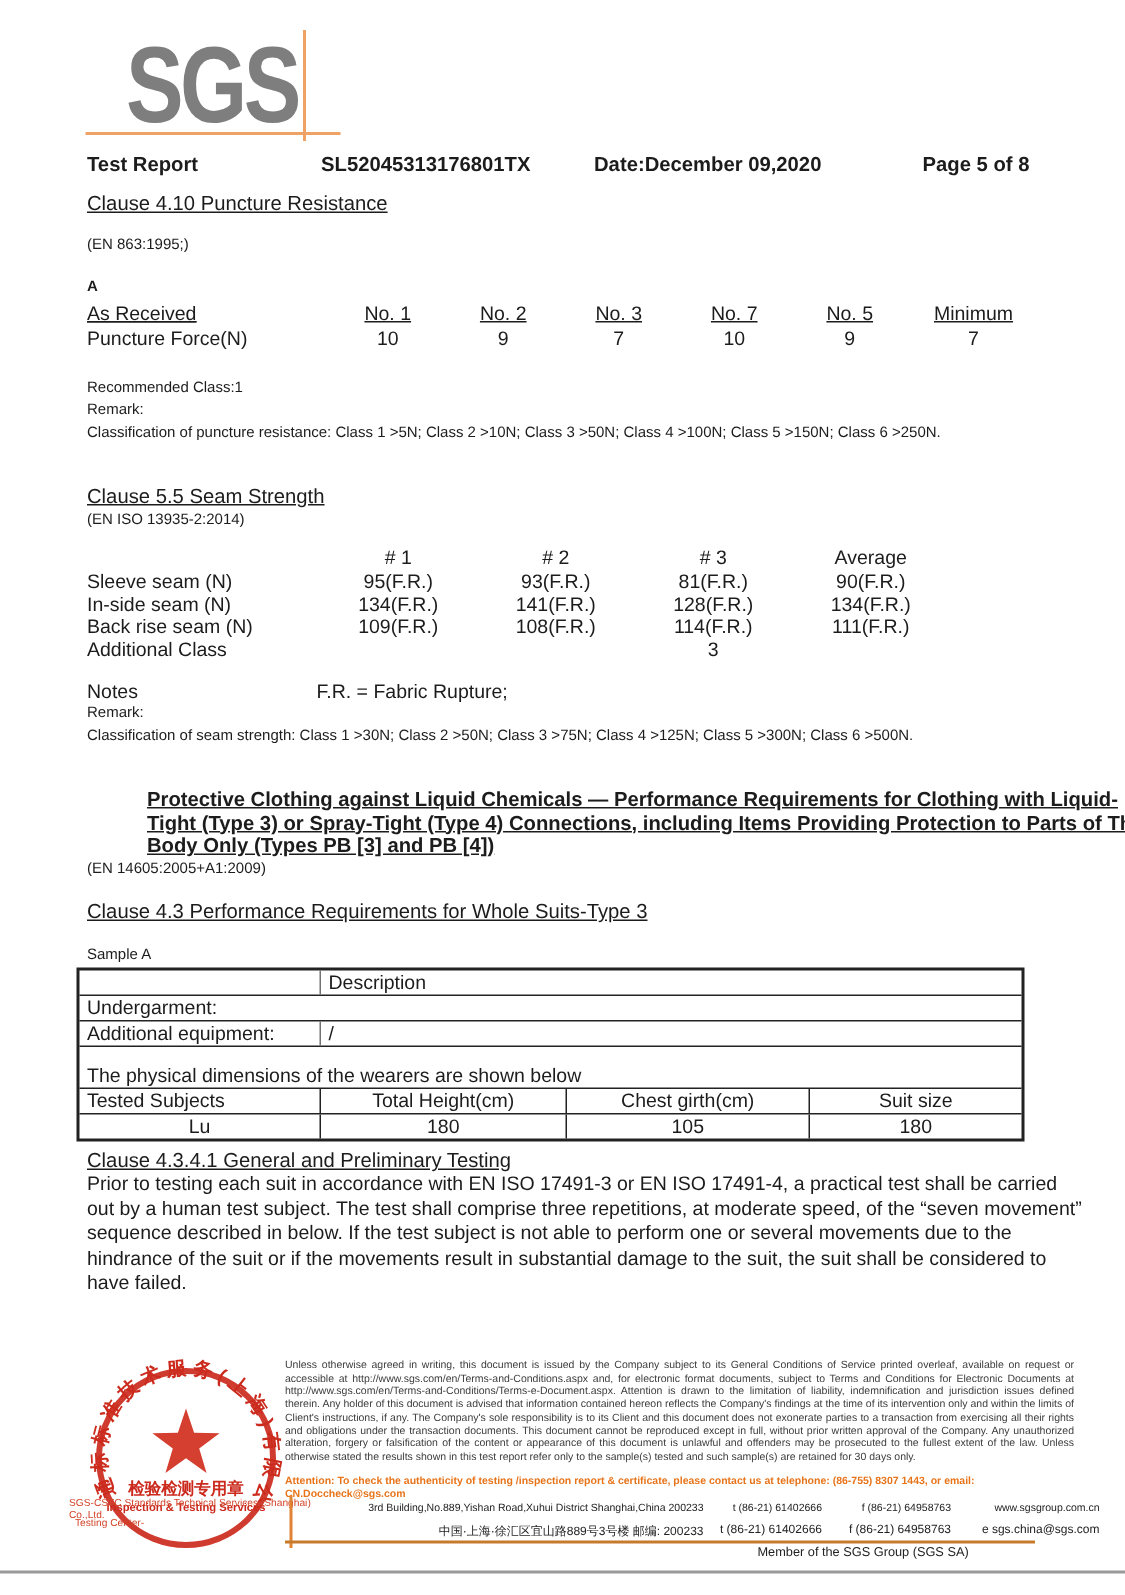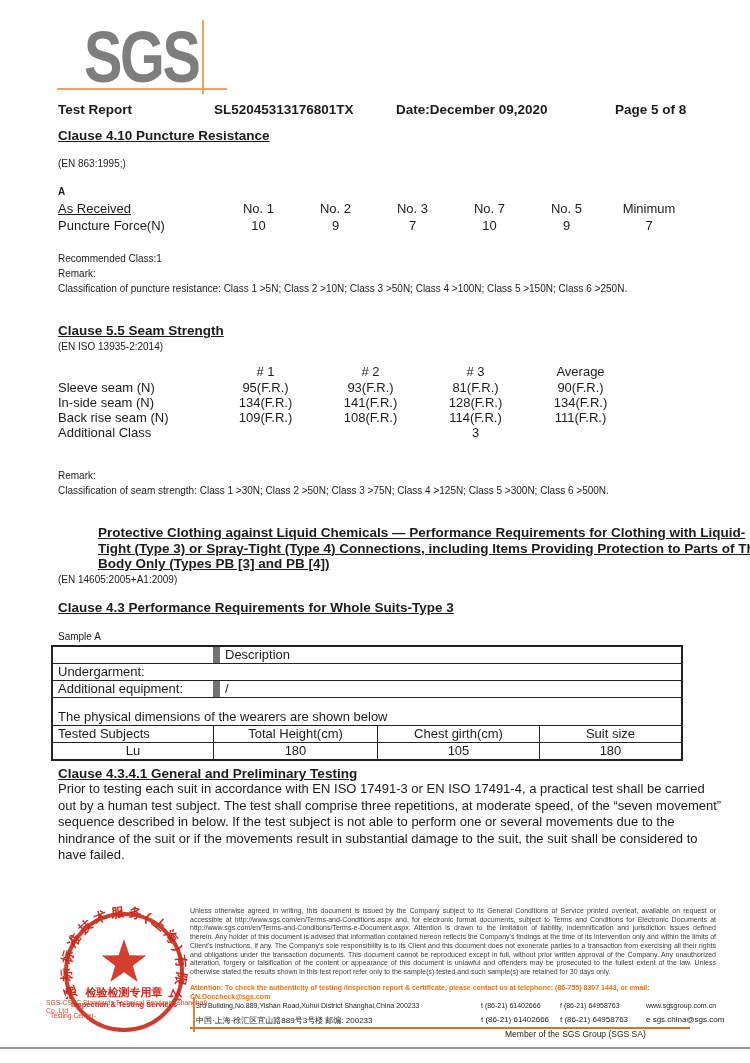--- a/index.html
+++ b/index.html
@@ -13,21 +13,21 @@
   
   .logo-text { left:84px; top:24px; font-size:72px; line-height:66px; font-weight:bold;
                color:#7e7e7e; letter-spacing:-3px; transform:scaleX(0.80); transform-origin:left top; }
   .logo-hline { left:57px; top:88px; width:170px; height:2px; background:#f0a264; }
   .logo-vline { left:202px; top:20px; width:2px; height:74px; background:#f0a264; }
 
   
   .hdr { top:102px; font-size:13.5px; font-weight:bold; }
 
   
-  .sect-title { left:58px; font-size:13.5px; font-weight:bold; text-decoration:underline; }
+  .sect-title { left:58px; font-size:13.5px; font-weight:normal; text-decoration:underline; }
   .txt { left:58px; font-size:10px; line-height:15px; }
 
   
   .r410 { display:flex; left:58px; font-size:13px; line-height:15px; }
   .r410 .lab  { width:162px; }
   .r410 .cell { width:77px; text-align:center; }
   .r410 .cellL{ width:88px; text-align:center; }
 
   
   .r55 { display:flex; left:58px; font-size:13px; line-height:15px; }
@@ -40,36 +40,36 @@
   .prot-head { left:58px; width:666px; font-size:13.5px; font-weight:bold;
                text-decoration:underline; line-height:15.5px; }
   .para { left:58px; width:664px; font-size:13px; line-height:16.5px; }
 
   
   .box43 { left:51px; top:645px; width:632px; border:2px solid #222; font-size:13px; }
   .t43row { display:flex; border-top:1px solid #222; }
   .t43row:first-child { border-top:none; }
   .t43c { padding:0 5px; height:16px; line-height:16px; overflow:hidden; }
   .c1 { width:160px; }
-  .c2 { flex:1; border-left:7px solid #737373; }
+  .c2 { flex:1; border-left:1px solid #737373; }
   .dimsrow { border-top:1px solid #222; height:28px; display:flex; align-items:flex-end;
              padding:0 5px 1px 5px; }
   .d1 { width:160px; }
   .d2 { width:164px; border-left:1px solid #222; text-align:center; }
   .d3 { width:162px; border-left:1px solid #222; text-align:center; }
   .d4 { flex:1; border-left:1px solid #222; text-align:center; }
   .d1.ctr { text-align:center; }
 
   
   .legal { left:190px; top:907px; width:526px; font-size:7px; line-height:8.7px;
            text-align:justify; color:#3c3c3c; }
   .attention { left:190px; top:984px; width:526px; font-size:7px; line-height:8.7px;
                font-weight:bold; color:#e8741a; }
-  .addr-grid { left:196px; width:549px; display:grid;
-               grid-template-columns:285px 79px 86px auto; font-size:7px; color:#222; }
+  .addr-grid { left:184px; width:549px; display:grid;
+               grid-template-columns:285px 79px 86px auto; font-size:7px; color:#222;text-align:right; }
   .addr-cn { font-size:8px; }
   .f-vline { left:193px; top:997px; width:2px; height:35px; background:#e08335; }
   .f-hline { left:190px; top:1027px; width:500px; height:2px; background:#c87a2c; }
   .member { left:505px; top:1029px; font-size:8.5px; color:#222; }
   .btm-line { left:0; top:1047px; width:750px; height:2px; background:#9a9a9a; }
 
   .company { color:#d2452a; font-size:6.8px; line-height:8px; width:175px; }
   .stamp { left:55px; top:903px; }
 </style>
 </head>
@@ -83,21 +83,21 @@
 
   <div class="abs hdr" style="left:58px;">Test Report</div>
   <div class="abs hdr" style="left:214px;">SL52045313176801TX</div>
   <div class="abs hdr" style="left:396px;">Date:December 09,2020</div>
   <div class="abs hdr" style="left:615px;">Page 5 of 8</div>
 
   <div class="abs sect-title" style="top:128px;">Clause 4.10 Puncture Resistance</div>
   <div class="abs txt" style="top:156px;">(EN 863:1995;)</div>
   <div class="abs txt b" style="top:184px;">A</div>
 
-  <div class="abs r410" style="top:201px;">
+  <div class="abs r410" style="top:201px;text-decoration:underline;">
     <span class="lab u">As Received</span>
     <span class="cell">No. 1</span>
     <span class="cell">No. 2</span>
     <span class="cell">No. 3</span>
     <span class="cell">No. 7</span>
     <span class="cell">No. 5</span>
     <span class="cellL">Minimum</span>
   </div>
   <div class="abs r410" style="top:218px;">
     <span class="lab">Puncture Force(N)</span>
@@ -145,20 +145,24 @@
     <span class="cell">111(F.R.)</span>
   </div>
   <div class="abs r55" style="top:425px;">
     <span class="lab">Additional Class</span>
     <span class="cell"></span>
     <span class="cell"></span>
     <span class="cell">3</span>
     <span class="cell"></span>
   </div>
 
+  <div class="abs noterow" style="top:453px;">
+    <span class="lab">Notes</span>
+    <span>F.R. = Fabric Rupture;</span>
+  </div>
   <div class="abs txt" style="top:468px;">Remark:</div>
   <div class="abs txt" style="top:483px; width:660px;">Classification of seam strength: Class 1 &gt;30N; Class 2 &gt;50N; Class 3 &gt;75N; Class 4 &gt;125N; Class 5 &gt;300N; Class 6 &gt;500N.</div>
 
   <div class="abs prot-head" style="top:525px;margin-left:40px;">Protective Clothing against Liquid Chemicals — Performance Requirements for Clothing with Liquid-Tight (Type 3) or Spray-Tight (Type 4) Connections, including Items Providing Protection to Parts of The Body Only (Types PB [3] and PB [4])</div>
   <div class="abs txt" style="top:572px;">(EN 14605:2005+A1:2009)</div>
 
   <div class="abs sect-title" style="top:600px;">Clause 4.3 Performance Requirements for Whole Suits-Type 3</div>
   <div class="abs txt" style="top:629px;">Sample A</div>
 
   <div class="abs box43">

